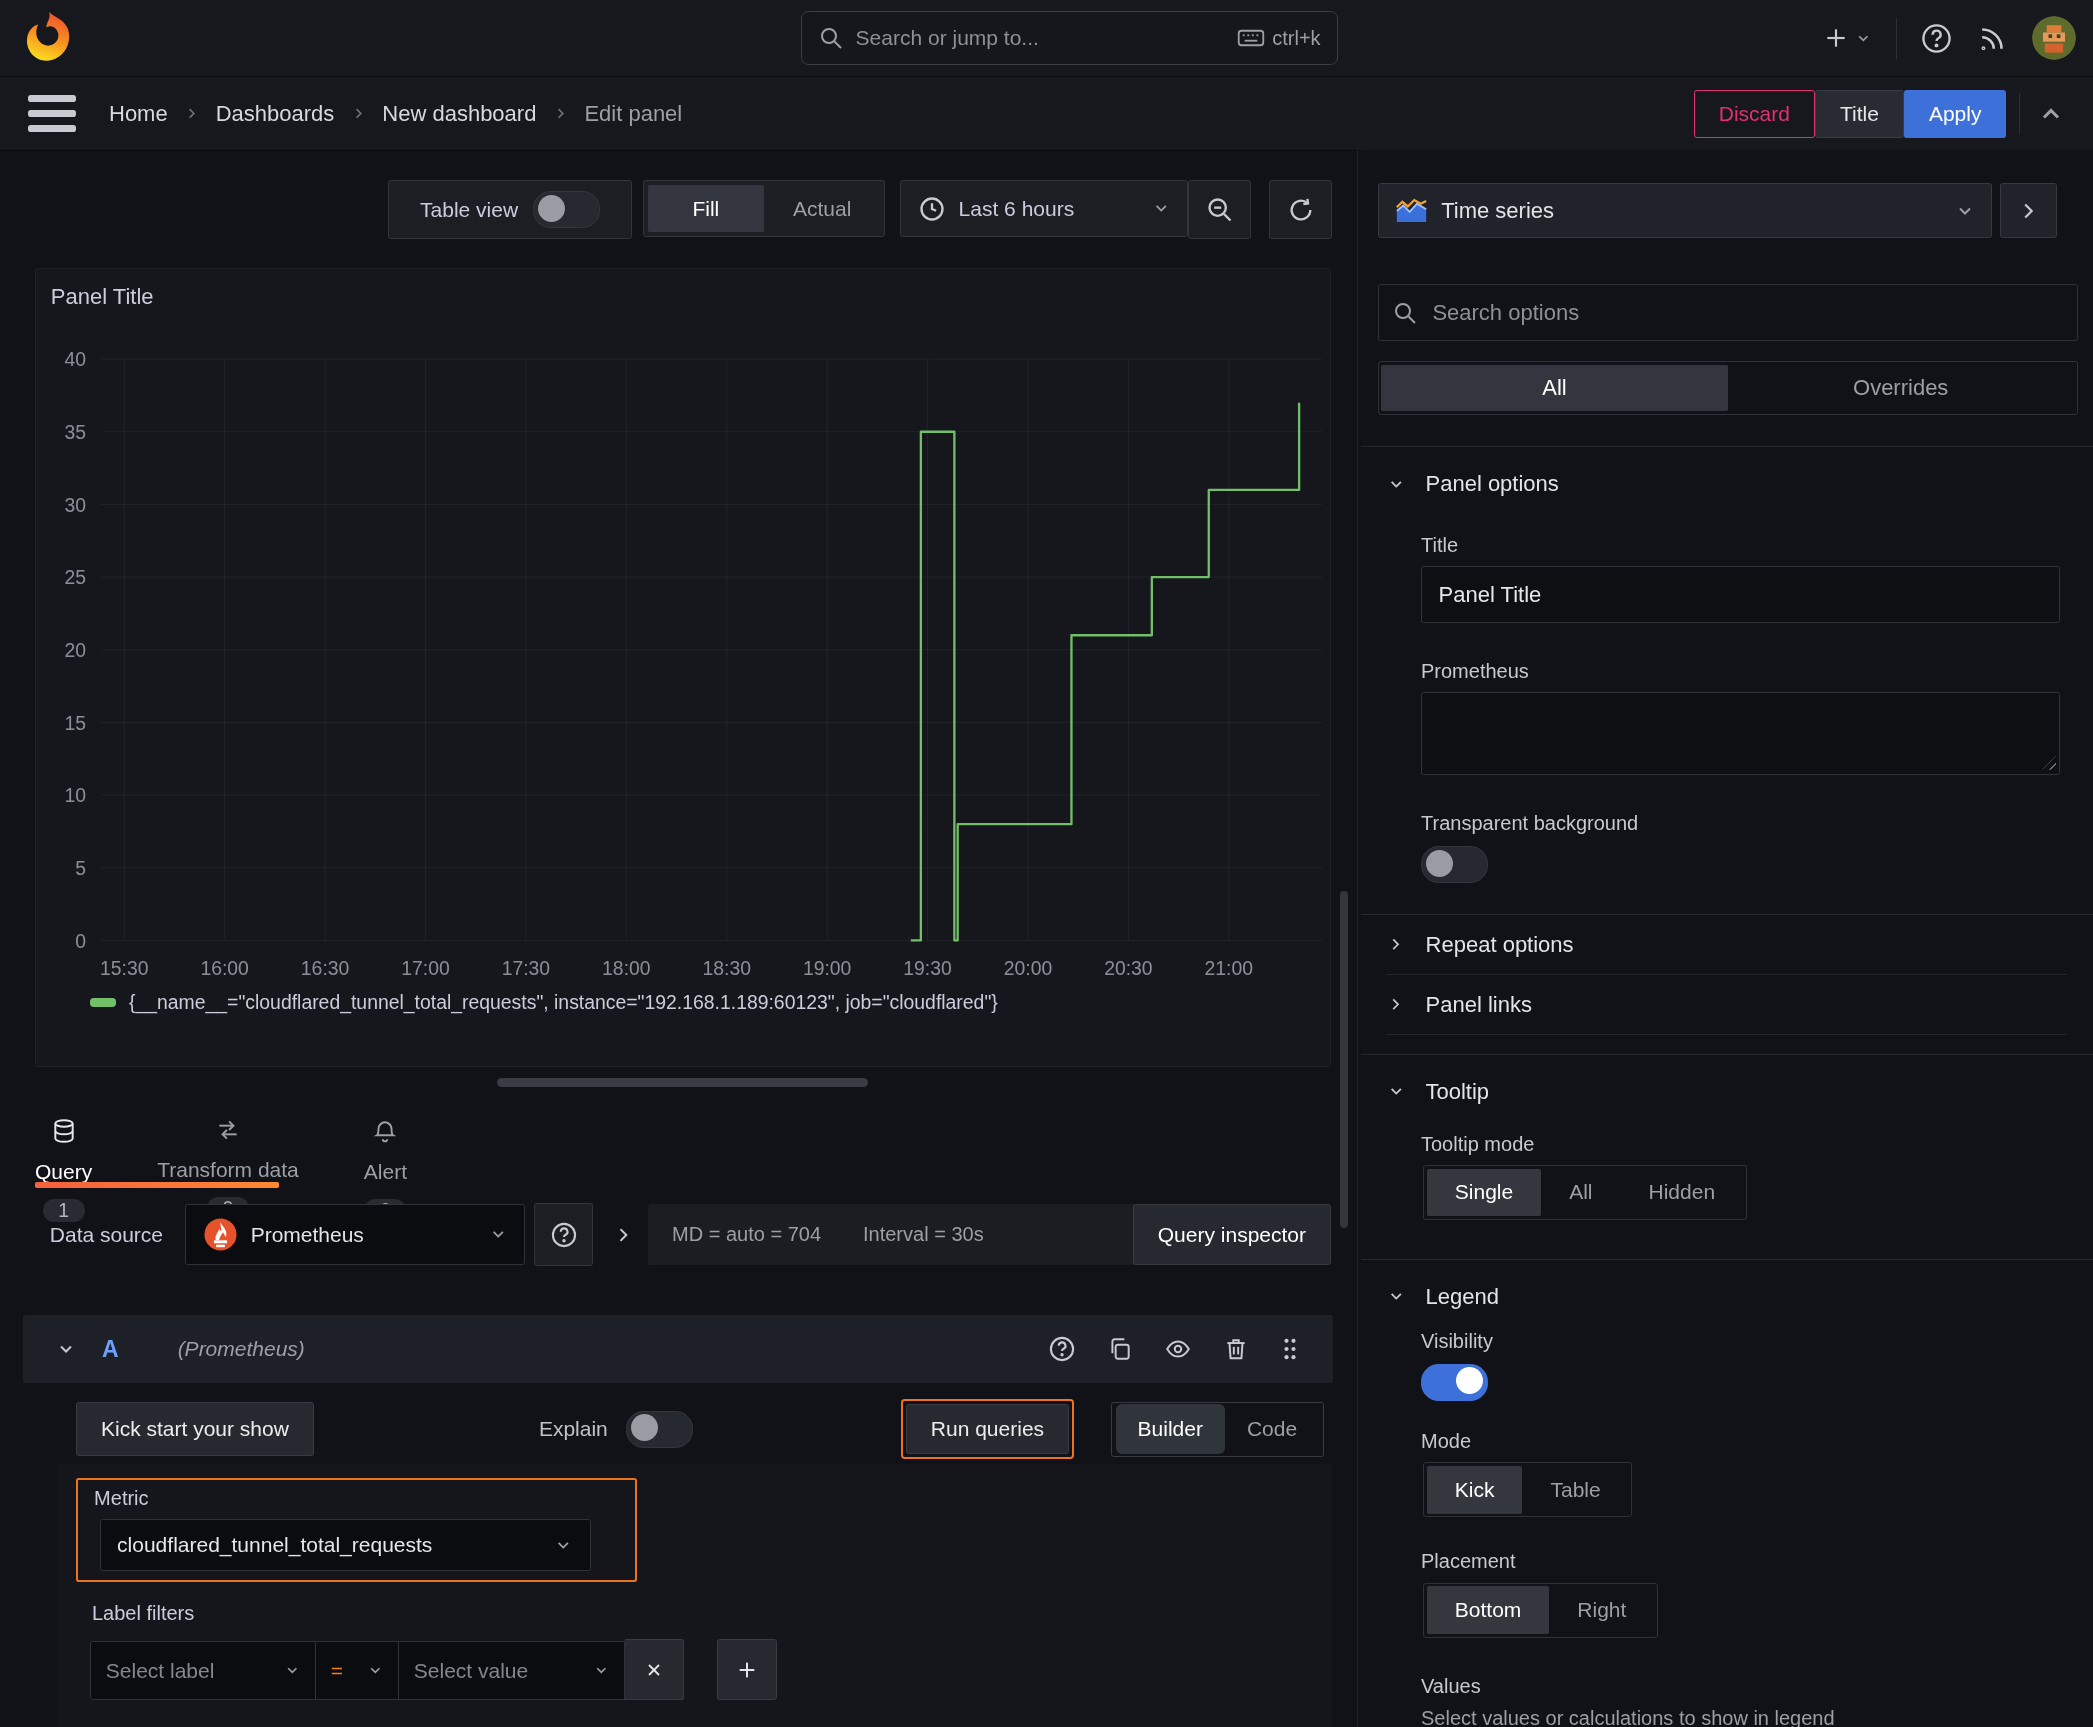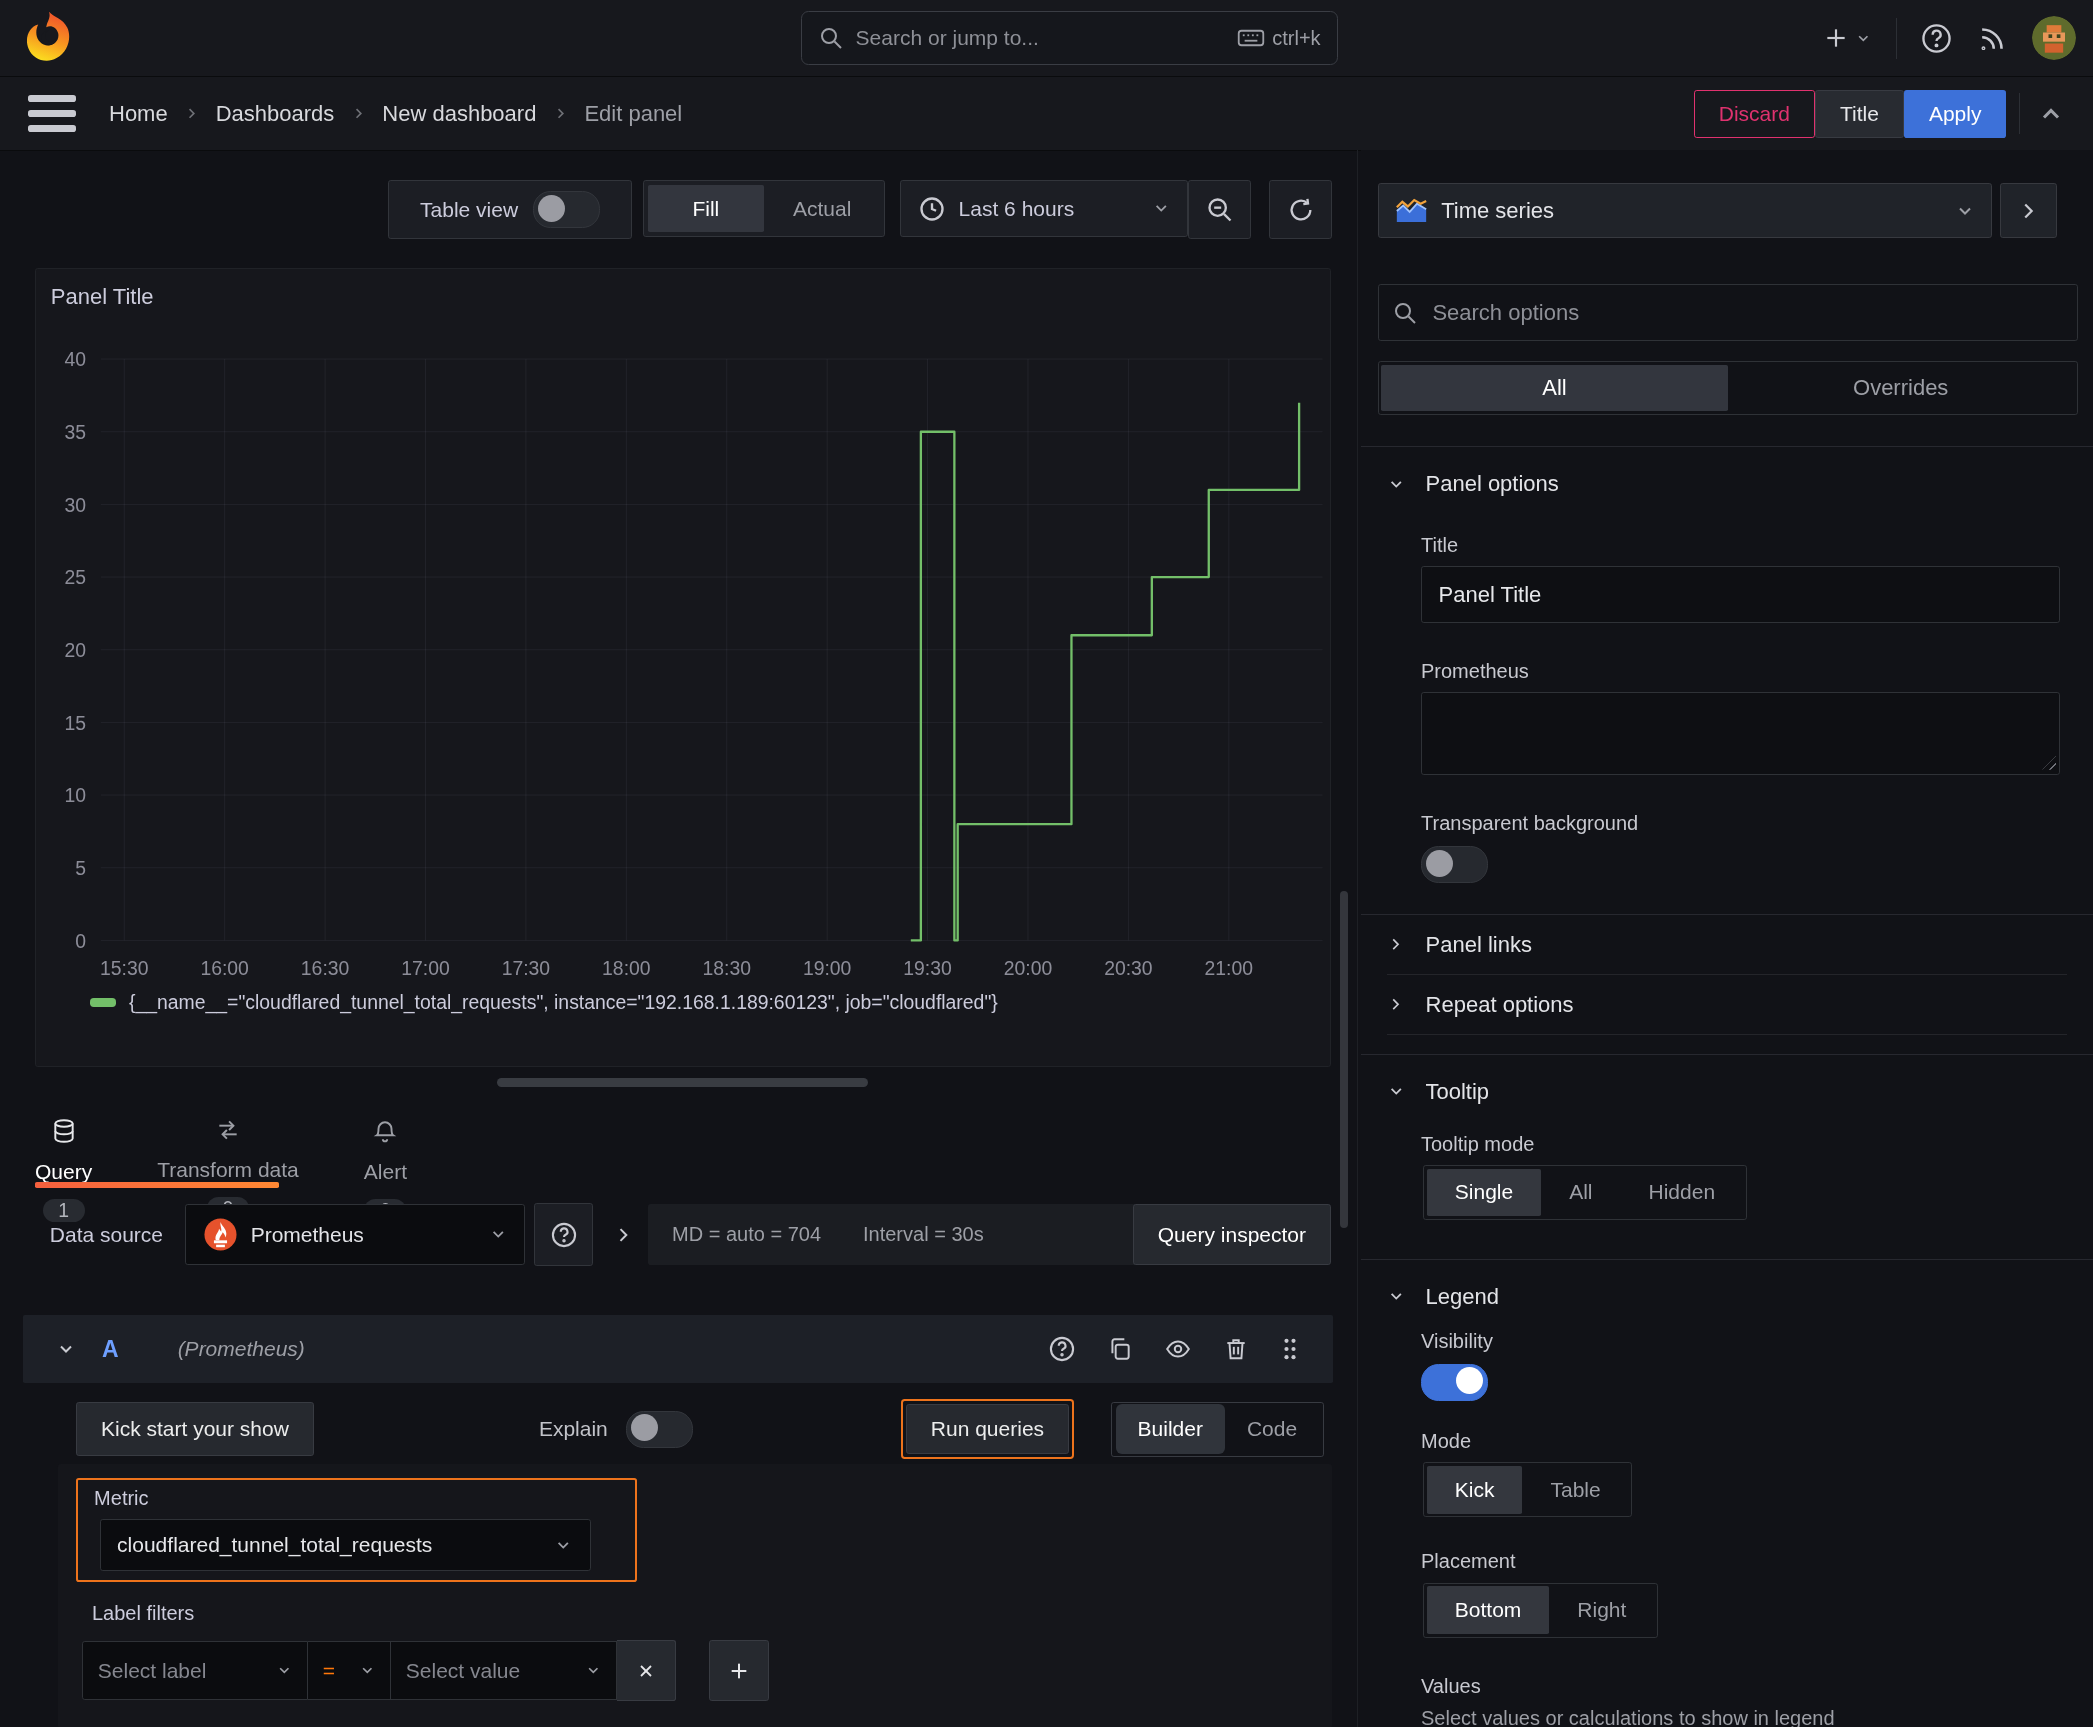--- a/index.html
+++ b/index.html
@@ -108,21 +108,21 @@
   .bc-group{display:flex;align-items:center;border:0.9px solid #383b42;border-radius:2.8px;height:55px;
             padding:3.7px;box-sizing:border-box;margin-left:37px;font-size:21px;}
   .bc-seg{height:100%;display:flex;align-items:center;padding:2px 22px;color:#9d9fa6;border-radius:6px;cursor:pointer;}
   .bc-seg.active{background:#30343b;color:#ffffff;}
   .subpanel{position:absolute;left:35px;top:149px;width:1274px;height:264px;background:#15161b;border-radius:2.8px;}
   .metric-ring{position:absolute;left:17.5px;top:14px;width:561px;height:104px;border:2.8px solid var(--highlight_orange,#ed731c);
                border-radius:2.8px;box-sizing:border-box;}
   .metric-label{position:absolute;left:16.6px;top:7.4px;font-size:20px;color:#ccccdc;}
   .metric-select{position:absolute;left:22px;top:39px;width:491px;height:52px;}
   .filters-label{position:absolute;left:34px;top:138px;font-size:20px;color:#ccccdc;}
-  .filter-row{position:absolute;left:24px;top:177px;display:flex;align-items:center;height:59px;}
+  .filter-row{position:absolute;left:32px;top:177px;display:flex;align-items:flex-end;height:59px;}
   .fseg{height:59px;background:#0b0c0f;border:0.9px solid #2f3237;display:flex;align-items:center;
         justify-content:space-between;padding:0 14.8px;box-sizing:border-box;font-size:21px;color:#85878f;cursor:pointer;}
   .fseg.first{border-radius:2.8px 0 0 2.8px;width:226px;}
   .fseg.op{width:83px;border-left:none;color:var(--operator_orange,#ff780a);}
   .fseg.val{width:226px;border-left:none;}
   .xbtn{width:58px;height:59px;background:#26292f;border:0.9px solid #383b42;border-left:none;border-radius:0 2.8px 2.8px 0;
         display:flex;align-items:center;justify-content:center;cursor:pointer;}
   .plusbtn{width:58px;height:59px;background:#26292f;border:0.9px solid #383b42;border-radius:2.8px;margin-left:33px;
            display:flex;align-items:center;justify-content:center;cursor:pointer;}
 
@@ -650,29 +650,29 @@
     </div>
 
   <div class="opt-divider"></div>
 
   <div class="link-row">
     <span class="icon">
       <svg width="16.6" height="16.6" viewBox="0 0 24 24" fill="none" stroke="#c9cad1" stroke-width="2.4">
           <polyline points="9,5 16,12 9,19"></polyline>
         </svg>
     </span>
-    <span>Panel links</span>
+    <span>Repeat options</span>
   </div>
   <div class="link-row">
     <span class="icon">
       <svg width="16.6" height="16.6" viewBox="0 0 24 24" fill="none" stroke="#c9cad1" stroke-width="2.4">
           <polyline points="9,5 16,12 9,19"></polyline>
         </svg>
     </span>
-    <span>Repeat options</span>
+    <span>Panel links</span>
   </div>
 
   <div class="opt-divider" style="margin-top:18.5px"></div>
 
   <div class="sec-header">
     <span class="icon">
       <svg width="18.5" height="18.5" viewBox="0 0 24 24" fill="none" stroke="#c9cad1" stroke-width="2.4">
           <polyline points="6,9 12,15 18,9"></polyline>
         </svg>
     </span>

